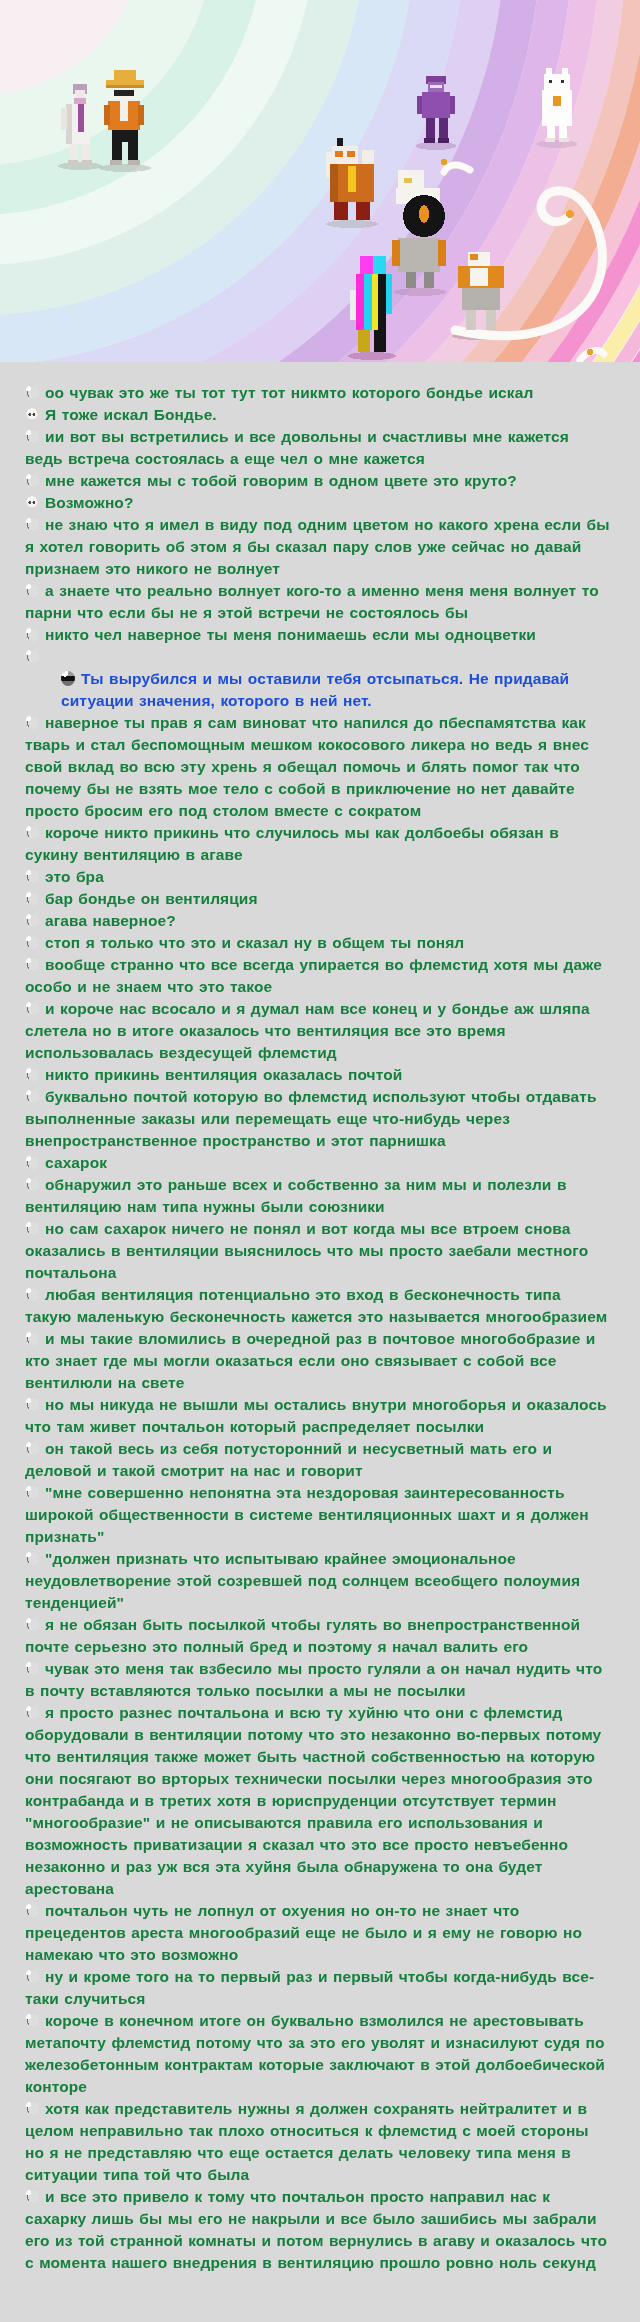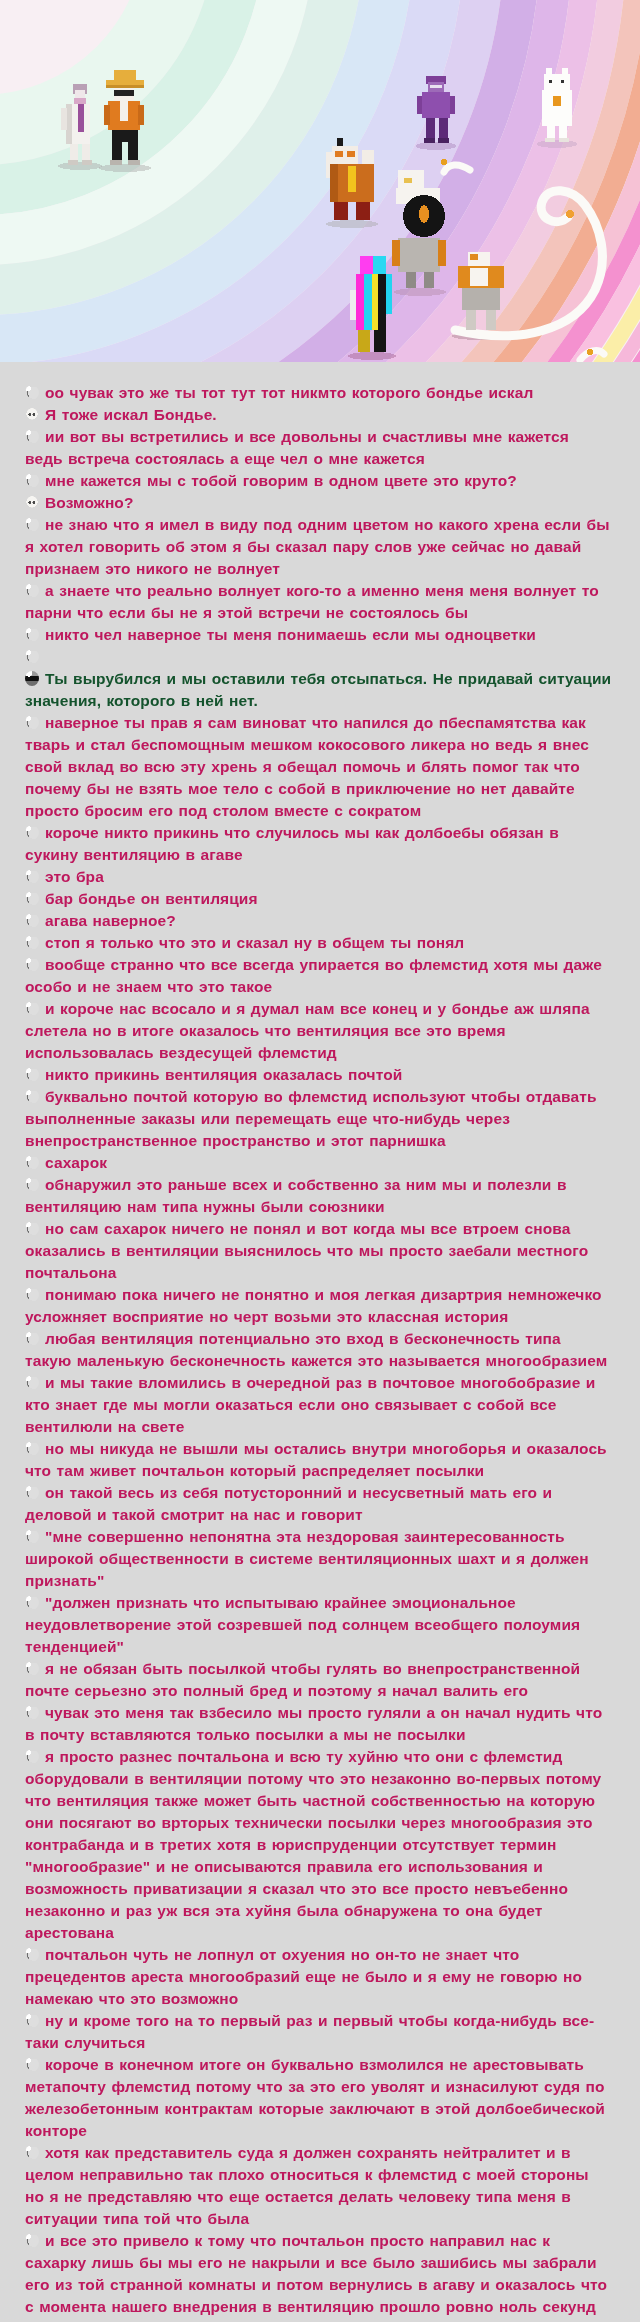--- a/index.html
+++ b/index.html
@@ -5,25 +5,25 @@
   html,body{margin:0;padding:0;}
   body{width:640px;background:#d9d9d9;}
   .scene{width:640px;height:362px;overflow:hidden;line-height:0;}
   .scene svg{display:block;}
   .log{padding:20px 28px 38px 25px;}
   .msg{
     font-family:"Liberation Sans",sans-serif;
     font-weight:bold;
     font-size:15.5px;
     line-height:22px;
-    color:#be185d;
+    color:#15803d;
     letter-spacing:0.1px;
     word-spacing:1px;
   }
-  .msg.gold{color:#14532d;}
+  .msg.gold{color:#1d4ed8;margin-left:36px;}
   .av{
     display:inline-block;
     width:14px;height:15px;
     border-radius:50%;
     margin-right:6px;
     vertical-align:-2px;
   }
   .ic-crescent{
     background:
       radial-gradient(circle at 22% 22%, #ffffff 0 17%, rgba(0,0,0,0) 18%),
@@ -242,21 +242,20 @@
   <div class="msg"><span class="av ic-crescent"></span><span class="txt">никто прикинь вентиляция оказалась почтой</span></div>
 
   <div class="msg"><span class="av ic-crescent"></span><span class="txt">буквально почтой которую во флемстид используют чтобы отдавать выполненные заказы или перемещать еще что-нибудь через внепространственное пространство и этот парнишка</span></div>
 
   <div class="msg"><span class="av ic-crescent"></span><span class="txt">сахарок</span></div>
 
   <div class="msg"><span class="av ic-crescent"></span><span class="txt">обнаружил это раньше всех и собственно за ним мы и полезли в вентиляцию нам типа нужны были союзники</span></div>
 
   <div class="msg"><span class="av ic-crescent"></span><span class="txt">но сам сахарок ничего не понял и вот когда мы все втроем снова оказались в вентиляции выяснилось что мы просто заебали местного почтальона</span></div>
 
-  <div class="msg"><span class="av ic-crescent"></span><span class="txt">понимаю пока ничего не понятно и моя легкая дизартрия немножечко усложняет восприятие но черт возьми это классная история</span></div>
 
   <div class="msg"><span class="av ic-crescent"></span><span class="txt">любая вентиляция потенциально это вход в бесконечность типа такую маленькую бесконечность кажется это называется многообразием</span></div>
 
   <div class="msg"><span class="av ic-crescent"></span><span class="txt">и мы такие вломились в очередной раз в почтовое многобобразие и кто знает где мы могли оказаться если оно связывает с собой все вентилюли на свете</span></div>
 
   <div class="msg"><span class="av ic-crescent"></span><span class="txt">но мы никуда не вышли мы остались внутри многоборья и оказалось что там живет почтальон который распределяет посылки</span></div>
 
   <div class="msg"><span class="av ic-crescent"></span><span class="txt">он такой весь из себя потусторонний и несусветный мать его и деловой и такой смотрит на нас и говорит</span></div>
 
   <div class="msg"><span class="av ic-crescent"></span><span class="txt">"мне совершенно непонятна эта нездоровая заинтересованность широкой общественности в системе вентиляционных шахт и я должен признать"</span></div>
@@ -268,17 +267,17 @@
   <div class="msg"><span class="av ic-crescent"></span><span class="txt">чувак это меня так взбесило мы просто гуляли а он начал нудить что в почту вставляются только посылки а мы не посылки</span></div>
 
   <div class="msg"><span class="av ic-crescent"></span><span class="txt">я просто разнес почтальона и всю ту хуйню что они с флемстид оборудовали в вентиляции потому что это незаконно во-первых потому что вентиляция также может быть частной собственностью на которую они посягают во врторых технически посылки через многообразия это контрабанда и в третих хотя в юриспруденции отсутствует термин "многообразие" и не описываются правила его использования и возможность приватизации я сказал что это все просто невъебенно незаконно и раз уж вся эта хуйня была обнаружена то она будет арестована</span></div>
 
   <div class="msg"><span class="av ic-crescent"></span><span class="txt">почтальон чуть не лопнул от охуения но он-то не знает что прецедентов ареста многообразий еще не было и я ему не говорю но намекаю что это возможно</span></div>
 
   <div class="msg"><span class="av ic-crescent"></span><span class="txt">ну и кроме того на то первый раз и первый чтобы когда-нибудь все-таки случиться</span></div>
 
   <div class="msg"><span class="av ic-crescent"></span><span class="txt">короче в конечном итоге он буквально взмолился не арестовывать метапочту флемстид потому что за это его уволят и изнасилуют судя по железобетонным контрактам которые заключают в этой долбоебической конторе</span></div>
 
-  <div class="msg"><span class="av ic-crescent"></span><span class="txt">хотя как представитель суда я должен сохранять нейтралитет и в целом неправильно так плохо относиться к флемстид с моей стороны но я не представляю что еще остается делать человеку типа меня в ситуации типа той что была</span></div>
+  <div class="msg"><span class="av ic-crescent"></span><span class="txt">хотя как представитель нужны я должен сохранять нейтралитет и в целом неправильно так плохо относиться к флемстид с моей стороны но я не представляю что еще остается делать человеку типа меня в ситуации типа той что была</span></div>
 
   <div class="msg"><span class="av ic-crescent"></span><span class="txt">и все это привело к тому что почтальон просто направил нас к сахарку лишь бы мы его не накрыли и все было зашибись мы забрали его из той странной комнаты и потом вернулись в агаву и оказалось что с момента нашего внедрения в вентиляцию прошло ровно ноль секунд</span></div>
 
 </div>
 
 </body></html>

